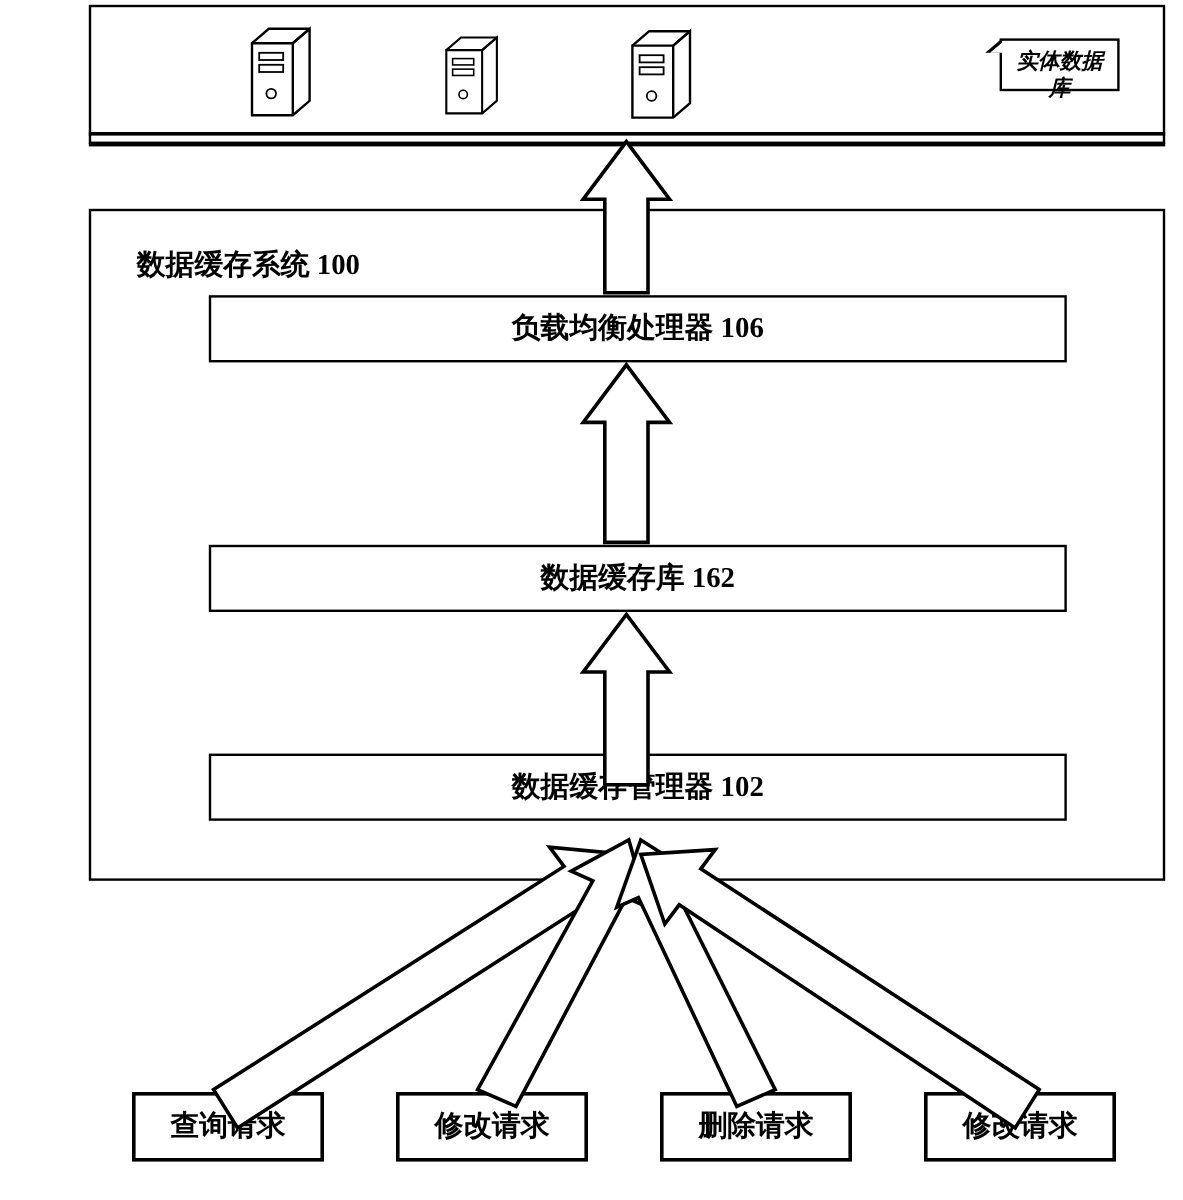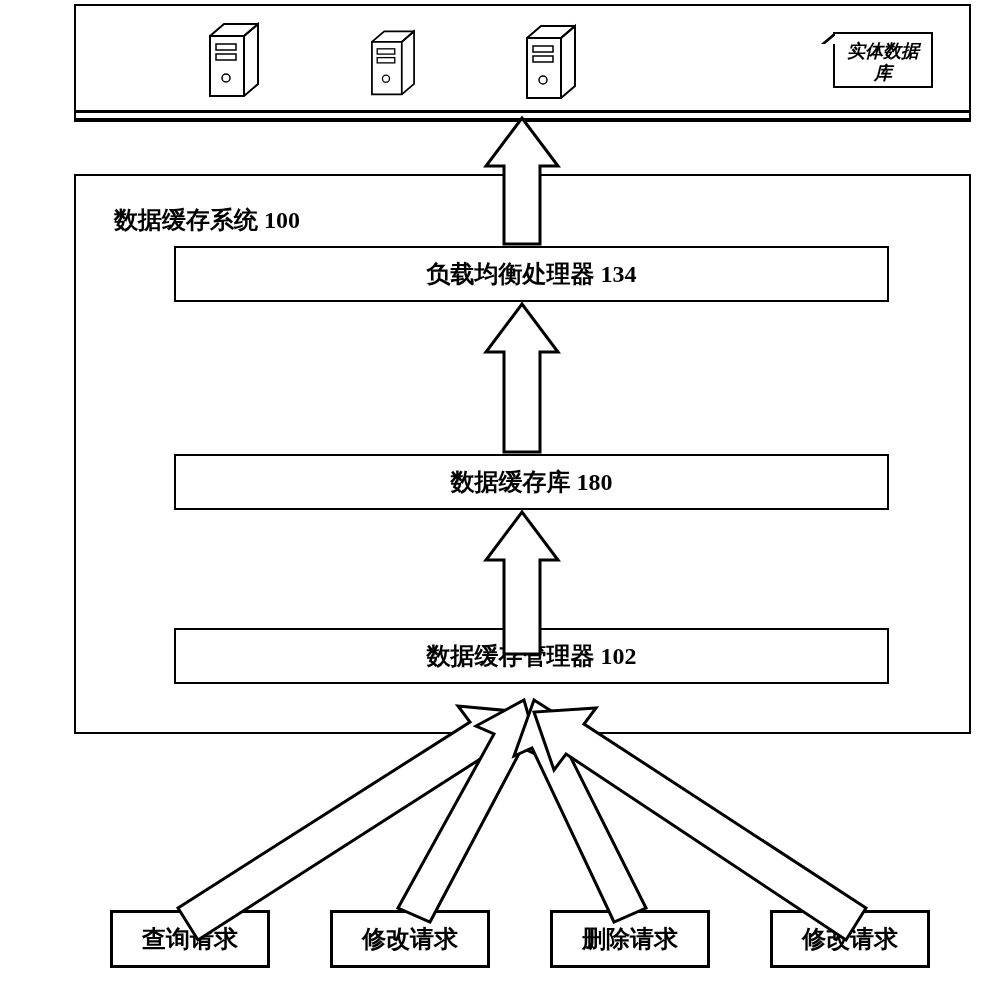--- a/index.html
+++ b/index.html
@@ -27,21 +27,21 @@
     width: 60px; height: 82px;
   }
   .server svg { width: 100%; height: 100%; }
   .s1 { left: 128px; top: 12px; }
   .s2 { left: 290px; top: 20px; width: 54px; height: 72px; }
   .s3 { left: 445px; top: 14px; }
   
   .db-tag {
     position: absolute;
     right: 36px; top: 26px;
-    width: 100px; height: 56px;
+    width: 100px; height: 44px;
     border: 2px solid #000;
     background: #fff;
     text-align: center;
     font-size: 18px;
     line-height: 22px;
     padding-top: 6px;
     font-style: italic;
     font-weight: bold;
   }
   .db-tag::before {
@@ -174,22 +174,22 @@
       <div>实体数据</div>
       <div>库</div>
     </div>
   </div>
 
   <div class="bus"></div>
 
   <div class="system">
     <div class="sys-title">数据缓存系统 100</div>
 
-    <div class="block b106">负载均衡处理器  134</div>
-    <div class="block b104">数据缓存库 180</div>
+    <div class="block b106">负载均衡处理器  106</div>
+    <div class="block b104">数据缓存库 162</div>
     <div class="block b102">数据缓存管理器 102</div>
   </div>
 
   <div class="req r1">查询请求</div>
   <div class="req r2">修改请求</div>
   <div class="req r3">删除请求</div>
   <div class="req r4">修改请求</div>
 
   <svg class="arrows" viewBox="0 0 986 1000">
 

